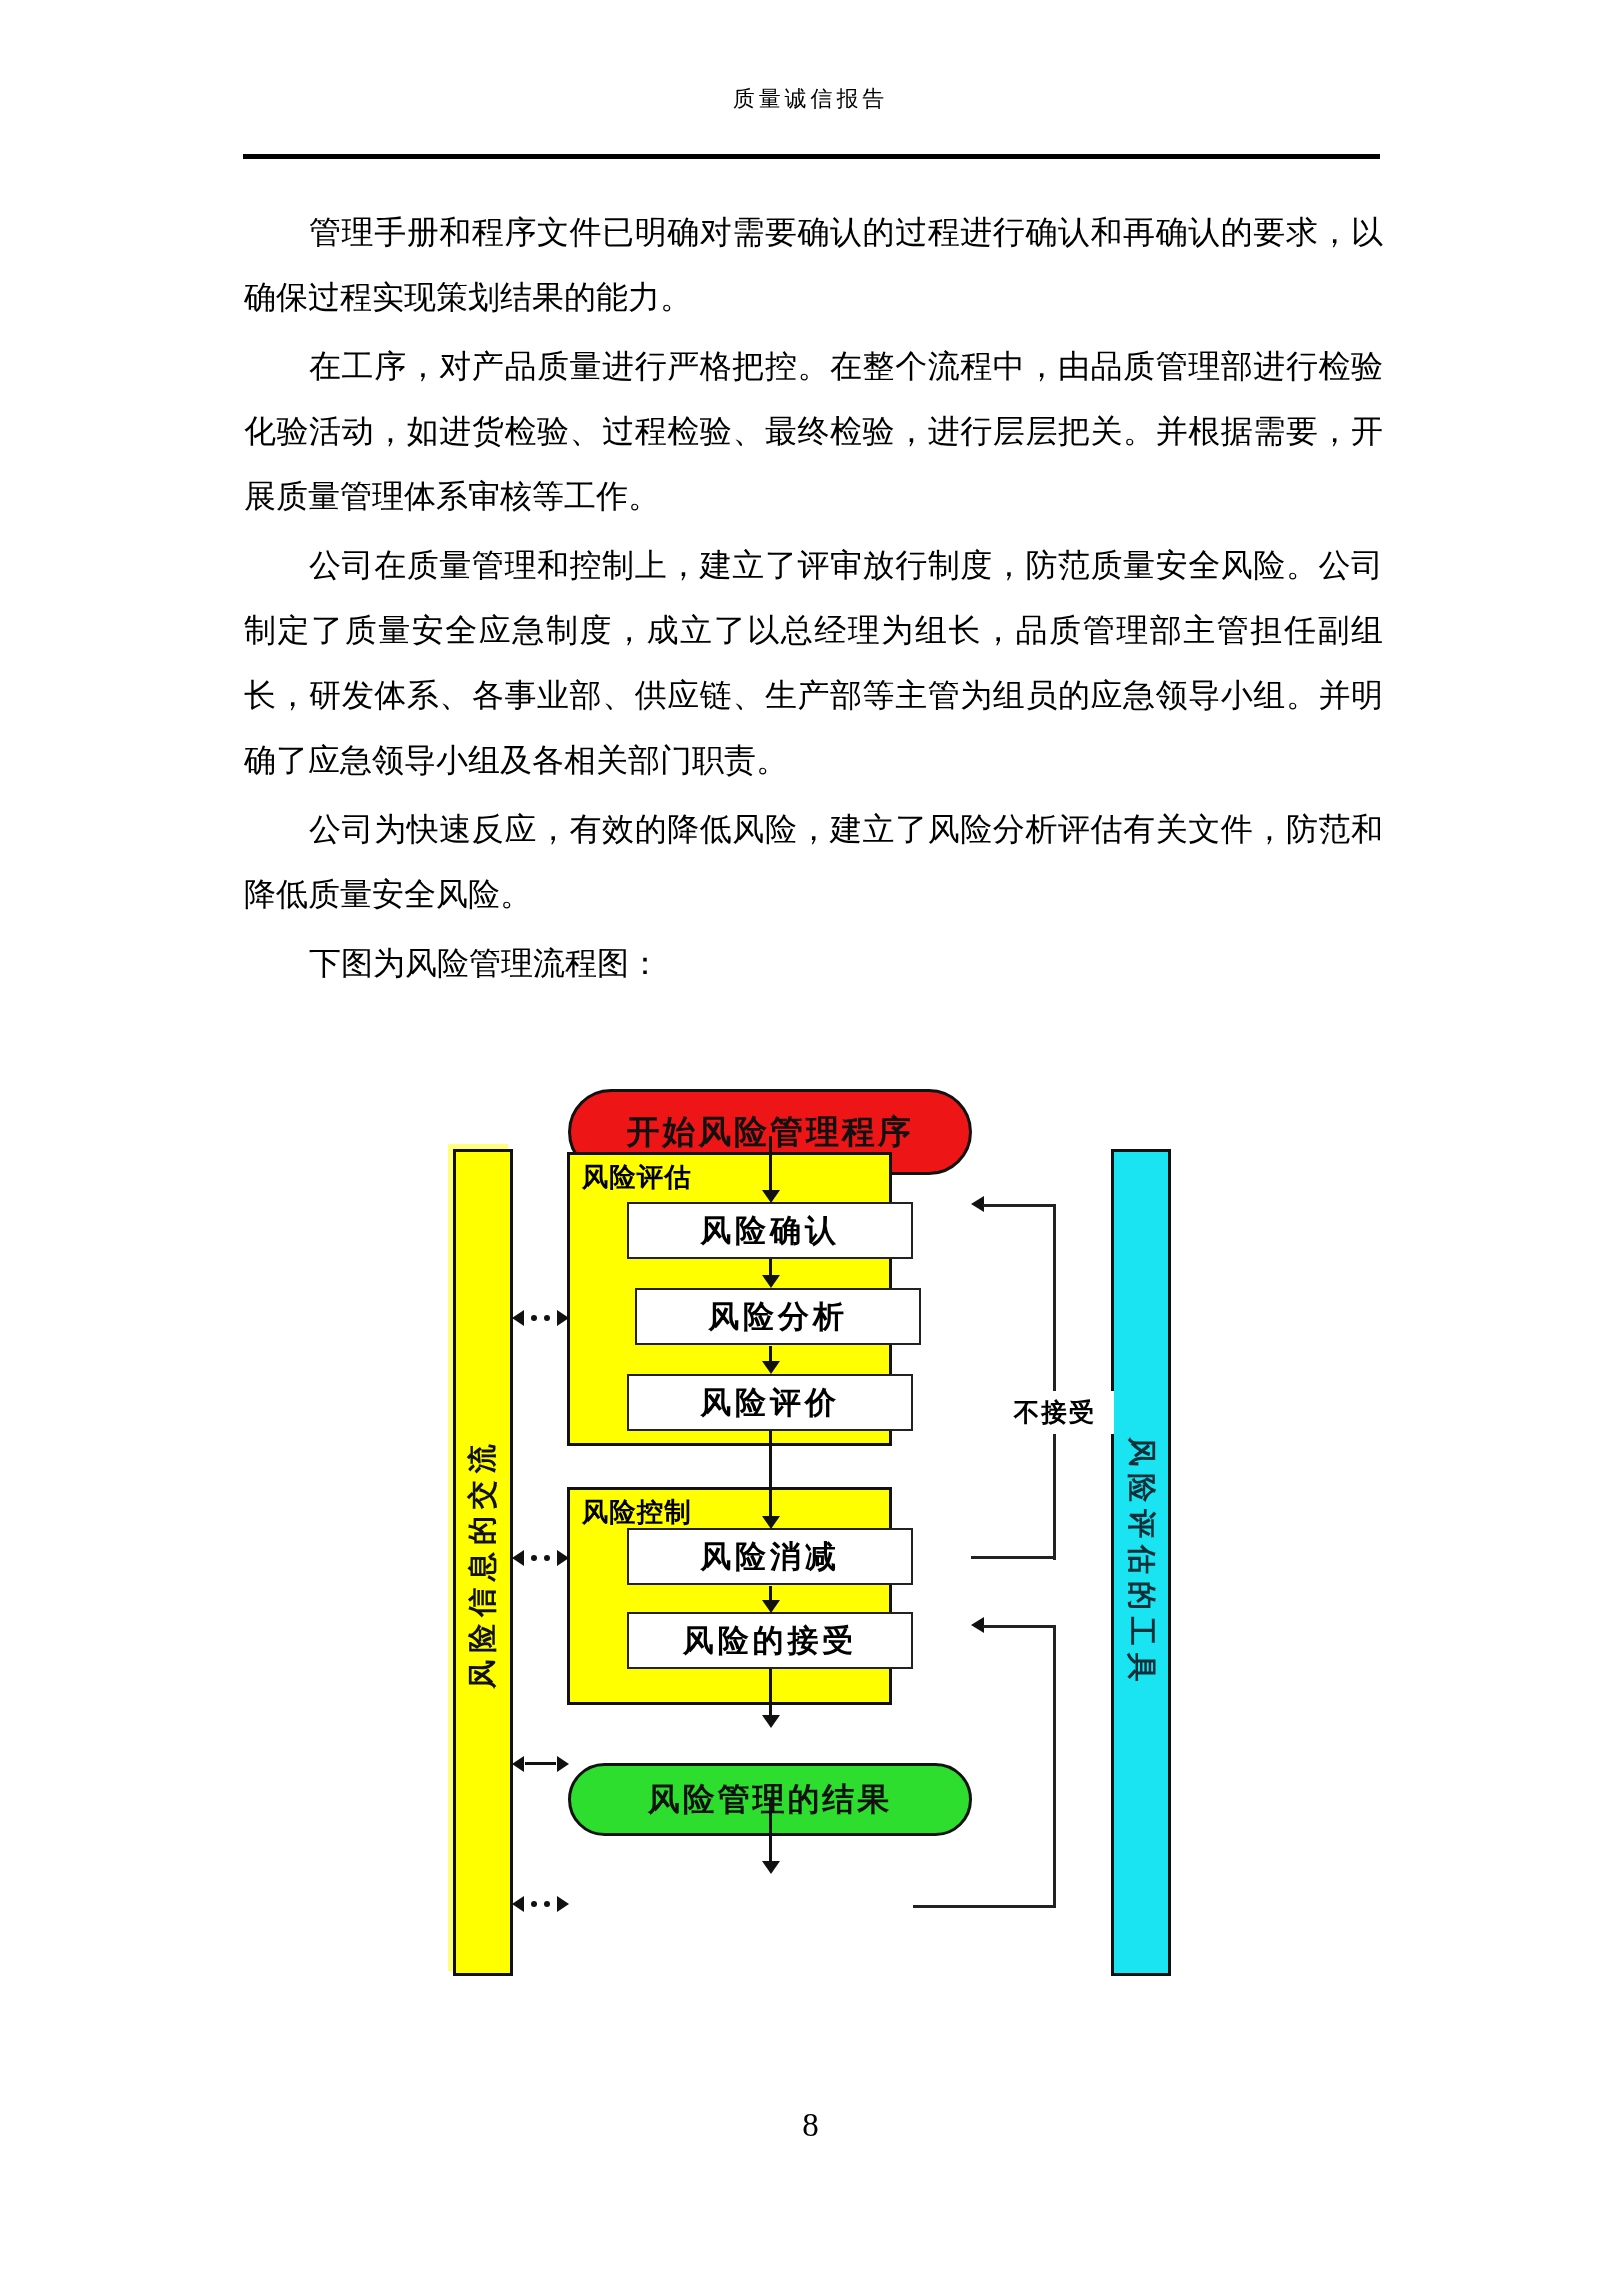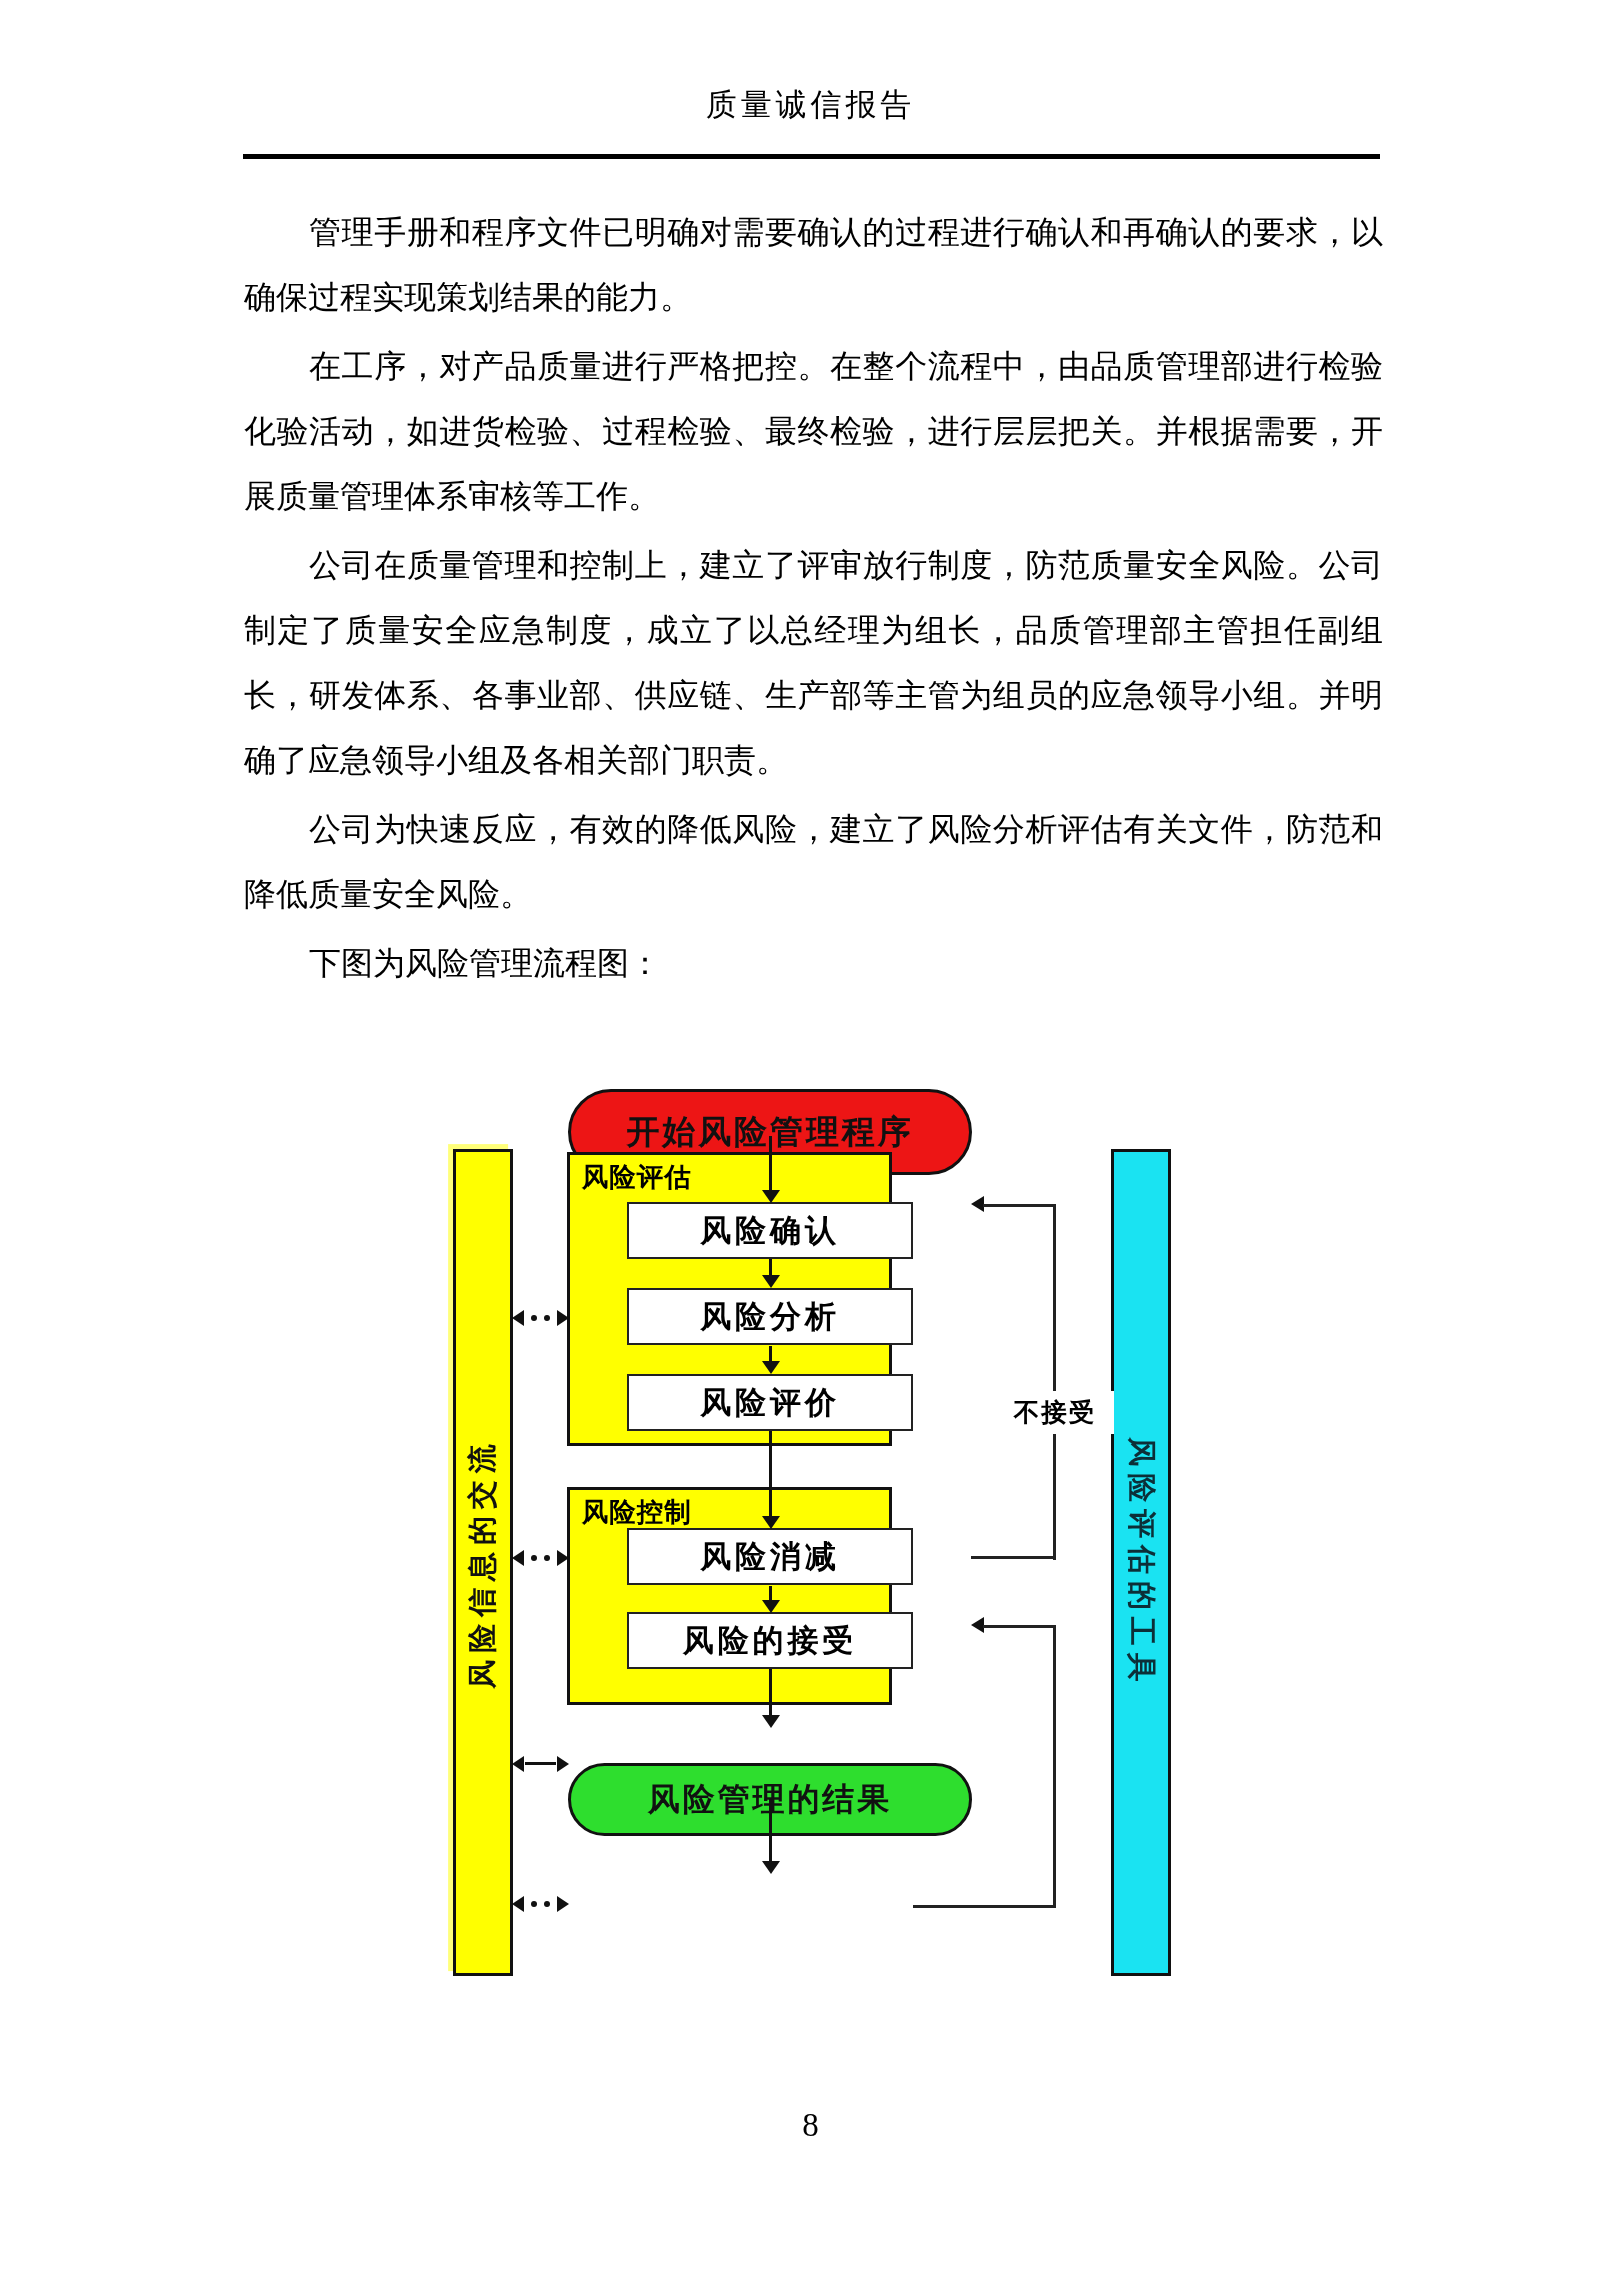--- a/index.html
+++ b/index.html
@@ -3,21 +3,21 @@
 <meta charset="utf-8">
 <style>
   html,body{margin:0;padding:0;background:#9a9a9a;}
   .page{
     position:relative;width:1621px;height:2293px;margin:0 auto;background:#ffffff;
     font-family:"Liberation Serif","DejaVu Serif",serif;color:#000;overflow:hidden;
   }
   
   .header-title{
     position:absolute;top:84px;left:0;width:100%;text-align:center;
-    font-size:31px;letter-spacing:3.9px;
+    font-size:22px;letter-spacing:3.9px;
   }
   .header-rule{position:absolute;top:154px;left:243px;width:1137px;height:4.9px;background:#000;}
   
   .body-text{
     position:absolute;left:240px;top:196px;width:1147px;
     font-size:32px;line-height:65px;text-align:justify;text-justify:inter-ideograph;
   }
   .body-text p{margin:4px;text-indent:65px;}
   
   .flow, .flow *{box-sizing:border-box;}
@@ -89,21 +89,21 @@
       <span class="vtext">风险信息的交流</span>
     </div>
 
     <div class="vbar tools">
       <span class="vtext">风险评估的工具</span>
     </div>
 
     <div class="group" style="top:1152px;height:294px;">
       <span class="group-label">风险评估</span>
       <div class="step" style="top:47px;">风险确认</div>
-      <div class="step" style="top:133px;">风险分析</div>
+      <div class="step" style="top:133px;margin-left:8px;">风险分析</div>
       <div class="step" style="top:219px;">风险评价</div>
     </div>
 
     <div class="group" style="top:1487px;height:218px;">
       <span class="group-label">风险控制</span>
       <div class="step" style="top:38px;">风险消减</div>
       <div class="step" style="top:122px;">风险的接受</div>
     </div>
 
     <div class="pill result">风险管理的结果</div>

